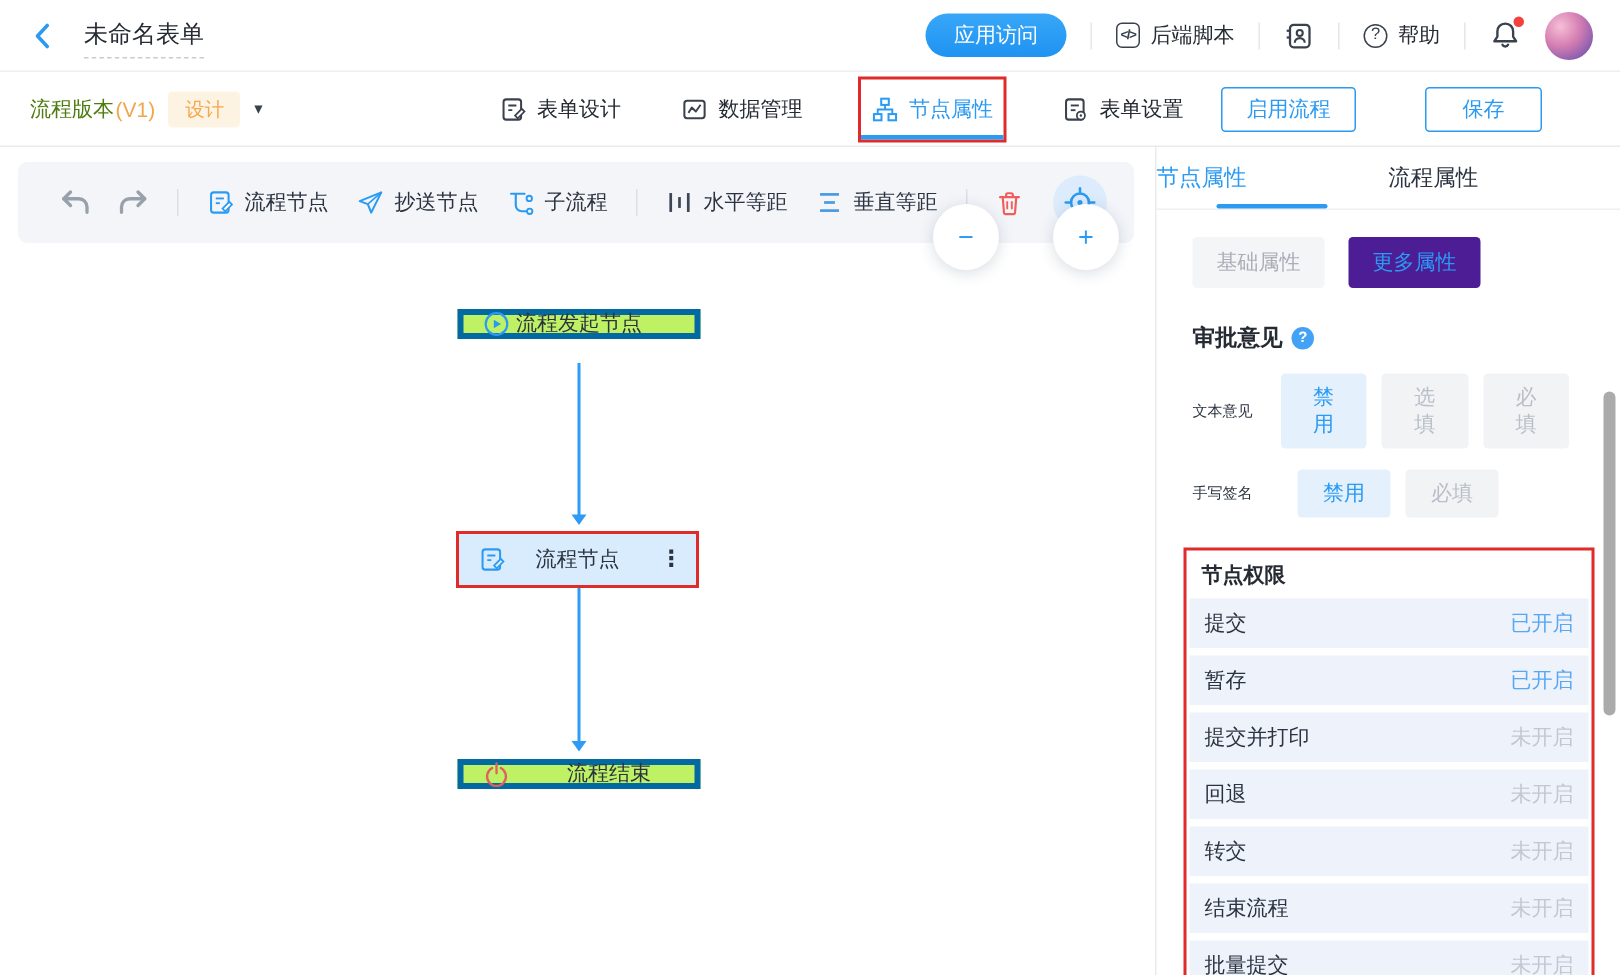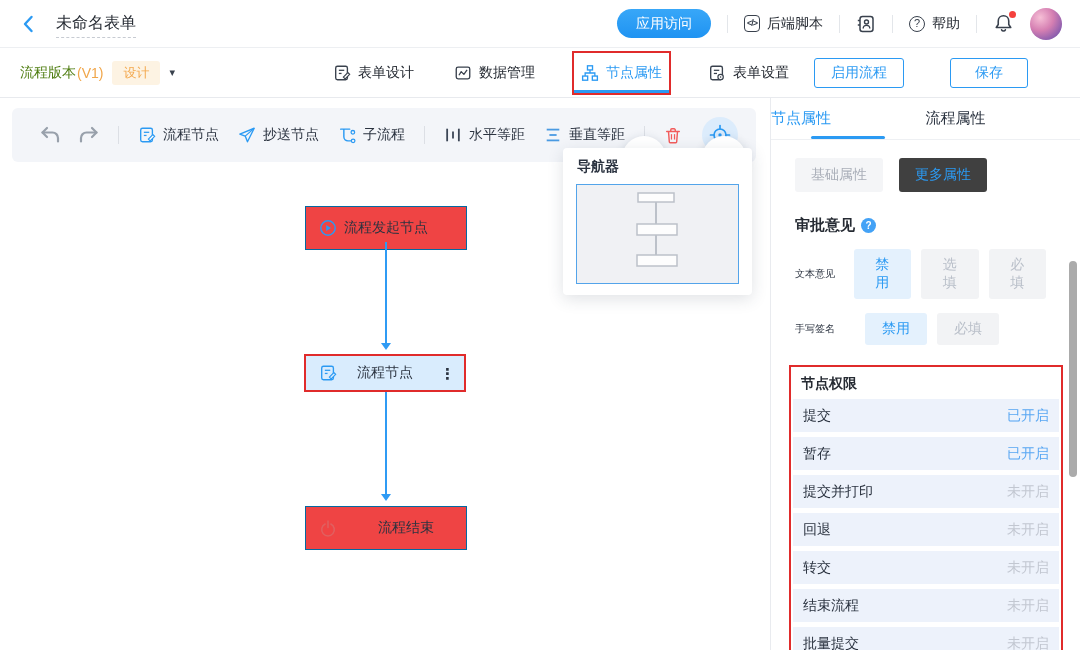--- a/index.html
+++ b/index.html
@@ -51,40 +51,40 @@
   .target-wrap { margin-left:auto; width:36px; height:36px; border-radius:50%; background:#dcecfc;
                  display:flex; align-items:center; justify-content:center; cursor:pointer; }
   .floatbtn { position:absolute; top:38px; width:44px; height:44px; border-radius:50%; background:#fff;
               box-shadow:0 2px 10px rgba(40,60,90,.18); z-index:2; display:flex; align-items:center;
               justify-content:center; color:#2b9af3; font-size:18px; cursor:pointer; }
   .navigator { position:absolute; left:563px; top:50px; width:189px; height:147px; background:#fff; border-radius:4px;
                box-shadow:0 4px 16px rgba(50,60,80,.15); z-index:3; }
   .nav-title { margin:10px 0 8px 14px; font-size:14px; font-weight:bold; color:#2b3340; }
   .nav-map { margin:0 13px; height:100px; border:1px solid #53a4ea; background:#f0f1f4; cursor:pointer; }
 
-  .node { position:absolute; width:162px; height:44px; background:#ef4444; border:1px solid #0369a1;
+  .node { position:absolute; width:162px; height:20px; background:#bef264; border:4px solid #0369a1;
           display:flex; align-items:center; justify-content:center; font-size:14px; color:#2b3340; cursor:pointer; }
   .node .nicon { position:absolute; left:13px; top:50%; transform:translateY(-50%); width:18px; height:18px; }
   .node.selected { background:#d9ecfd; border:2px solid #e02b2b; height:38px; }
   .more { position:absolute; right:9px; top:50%; transform:translateY(-50%); font-size:15px; font-weight:bold;
           color:#2b3340; cursor:pointer; line-height:1; }
   .edge { position:absolute; left:385px; width:2px; background:#2f9bf4; }
   .edge::after { content:""; position:absolute; bottom:-7px; left:-4px; border:5px solid transparent;
                  border-top:7px solid #2f9bf4; }
 
   
   .panel { position:absolute; left:770px; top:98px; width:310px; height:552px; background:#fff; border-left:1px solid #e9ebef; }
   .ptabs { height:42px; display:flex; border-bottom:1px solid #eef0f3; }
   .ptab { flex:1; display:flex; align-items:center; justify-content:flex-start; font-size:15px; color:#2b3340; position:relative; cursor:pointer; }
   .ptab.active { color:#2b9af3; }
   .uline { position:absolute; bottom:0; left:50%; transform:translateX(-50%); width:74px; height:3px; background:#2b9af3; border-radius:2px; }
   .props { margin:18px 0 0 24px; display:flex; gap:16px; }
   .pbtn { padding:8px 16px; border-radius:3px; font-size:14px; cursor:pointer; border:none; }
   .pbtn.off { background:#f4f5f7; color:#a9aeb8; }
-  .pbtn.on { background:#404040; color:#2b9af3; }
+  .pbtn.on { background:#4c1d95; color:#2b9af3; }
   .sec-title { margin:24px 24px 0; font-size:15px; font-weight:bold; color:#262b33; display:flex; align-items:center; gap:6px; }
   .helpdot { width:15px; height:15px; border-radius:50%; background:#43a2f6; color:#fff; font-size:10px; font-weight:bold;
              display:inline-flex; align-items:center; justify-content:center; cursor:pointer; }
   .optrow { margin:14px 24px 0; display:flex; align-items:center; }
   .optlabel { width:70px; font-size:10px; color:#2b3340; }
   .opt { padding:7px 17px; font-size:14px; border-radius:3px; margin-right:10px; cursor:pointer; border:none; }
   .opt.sel { background:#e4f1fd; color:#2b9af3; }
   .opt.unsel { background:#f2f3f5; color:#b9bfc9; }
   .permbox { margin:20px 17px 0 18px; border:2px solid #e02b2b; padding:0 2px 1px; }
   .permtitle { padding:8px 8px 6px; font-size:14px; font-weight:bold; color:#262b33; }
@@ -273,32 +273,20 @@
             <line x1="11" y1="17" x2="11" y2="20.5" stroke="#2b9af3" stroke-width="1.7" stroke-linecap="round"></line>
             <line x1="1.5" y1="11" x2="5" y2="11" stroke="#2b9af3" stroke-width="1.7" stroke-linecap="round"></line>
             <line x1="17" y1="11" x2="20.5" y2="11" stroke="#2b9af3" stroke-width="1.7" stroke-linecap="round"></line>
           </svg>
       </span>
     </div>
 
     <span class="floatbtn" style="left:622px;">−</span>
     <span class="floatbtn" style="left:702px;">+</span>
 
-    <div class="navigator">
-      <div class="nav-title">导航器</div>
-      <div class="nav-map">
-        <svg width="161" height="98" viewBox="0 0 161 98">
-            <rect x="61" y="8" width="36" height="9" fill="#fdfdfd" stroke="#bcc1c9" stroke-width="1.5"></rect>
-            <line x1="79" y1="17" x2="79" y2="39" stroke="#bcc1c9" stroke-width="2"></line>
-            <rect x="60" y="39" width="40" height="11" fill="#fdfdfd" stroke="#bcc1c9" stroke-width="1.5"></rect>
-            <line x1="79" y1="50" x2="79" y2="70" stroke="#bcc1c9" stroke-width="2"></line>
-            <rect x="60" y="70" width="40" height="11" fill="#fdfdfd" stroke="#bcc1c9" stroke-width="1.5"></rect>
-          </svg>
-      </div>
-    </div>
 
     <div class="node" style="left:305px; top:108px;">
       <span class="nicon">
         <svg width="18" height="18" viewBox="0 0 20 20">
             <circle cx="10" cy="10" r="8" fill="none" stroke="#2b9af3" stroke-width="1.6"></circle>
             <path d="M8 6.8 L13.4 10 L8 13.2 Z" fill="#2b9af3"></path>
           </svg>
       </span>
       <span>流程发起节点</span>
     </div>

